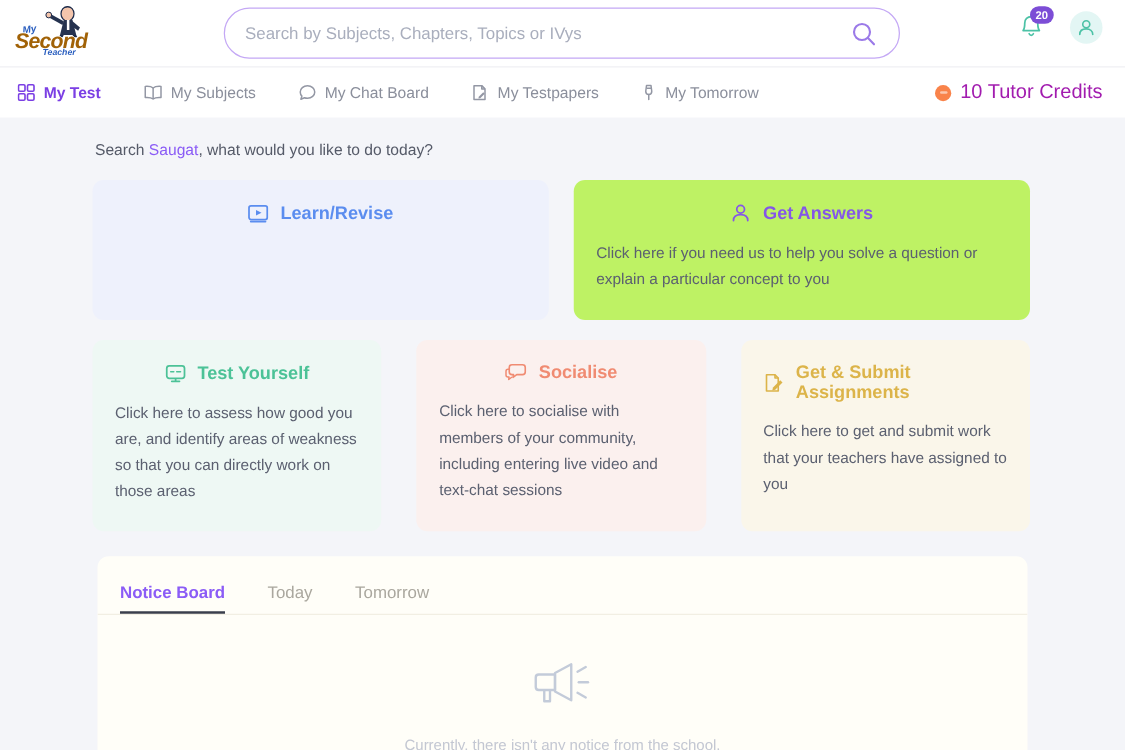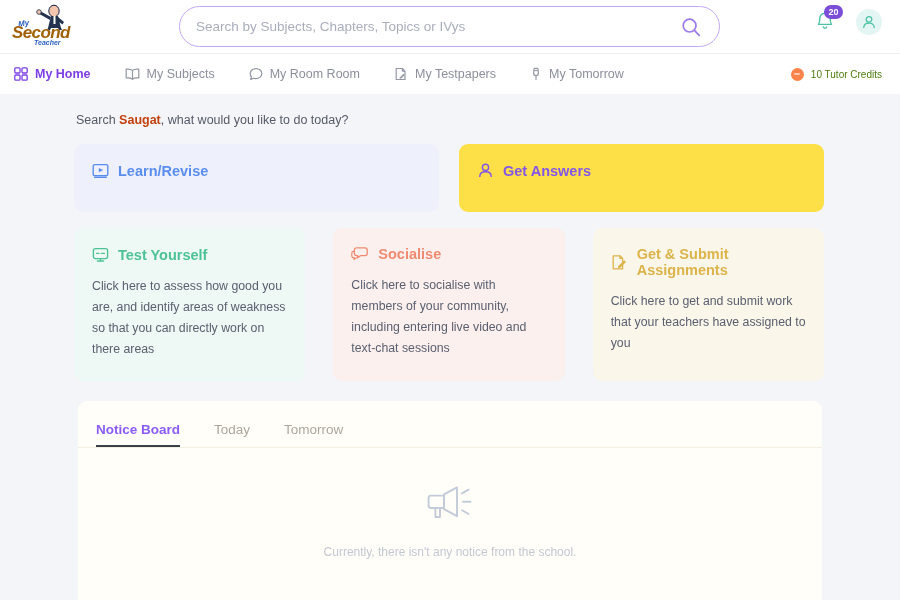--- a/index.html
+++ b/index.html
@@ -106,40 +106,40 @@
     margin-right: 34px;
     cursor: pointer;
     white-space: nowrap;
   }
   .nav-item.active { color: #7b3fe4; font-weight: bold; }
   .nav-icon { line-height: 0; flex: 0 0 auto; }
 
   .credits {
     position: absolute; right: 18px;
     display: flex; align-items: center; gap: 7px;
-    font-size: 10px; color: #4d7c0f;
+    font-size: 16px; color: #a21caf;
   }
   .coin {
     width: 13px; height: 13px; border-radius: 50%;
     background: #f9834a;
     position: relative;
   }
   .coin::after {
     content: ""; position: absolute;
     left: 3.5px; top: 5.5px; width: 6px; height: 2px;
     background: rgba(255,255,255,0.55); border-radius: 1px;
   }
 
   
   .main { padding: 0 0 0 0; position: relative; height: 506px; }
   .welcome {
     font-size: 12.5px; color: #555a68;
     margin: 19px 0 0 76px;
   }
-  .welcome b { color: #c2410c; font-weight: bold; }
+  .welcome b { color: #8b5cf6; font-weight: normal; }
 
   .card-grid {
     margin: 17px 0 0 74px;
     width: 750px;
     display: grid;
     grid-template-columns: 1fr 1fr;
     gap: 16px 20px;
   }
   .grid-row2 {
     margin: 16px 0 0 74px;
@@ -148,31 +148,32 @@
     grid-template-columns: 1fr 1fr 1fr;
     gap: 28px;
   }
   .card {
     border-radius: 9px;
     padding: 18px 18px 20px 18px;
   }
   .card-head {
     display: flex; align-items: center; gap: 9px;
     margin-bottom: 13px;
+    justify-content: center;
   }
   .card-title { font-size: 14.5px; font-weight: bold; }
   .card-desc {
     font-size: 12.3px; line-height: 1.72;
     color: #5b6070;
   }
   .card-icon { line-height: 0; flex: 0 0 auto; }
 
   .c-learn   { background: #eef1fc; }
   .c-learn .card-title { color: #5b8def; }
-  .c-answers { background: #fde047; }
+  .c-answers { background: #bef264; }
   .c-answers .card-title { color: #8456e8; }
   .c-test    { background: #eef8f4; }
   .c-test .card-title { color: #4cc297; }
   .c-social  { background: #fbf0ee; }
   .c-social .card-title { color: #f08b72; }
   .c-assign  { background: #faf6ea; }
   .c-assign .card-title { color: #dcb44a; }
 
   .c-learn .card-desc, .c-answers .card-desc { min-height: 44px; }
 
@@ -278,40 +279,40 @@
 
   <div class="nav-item active">
     <span class="nav-icon">
       <svg width="14" height="14" viewBox="0 0 14 14" fill="none">
         <rect x="0.8" y="0.8" width="5.2" height="5.2" rx="1" stroke="#7b3fe4" stroke-width="1.3"></rect>
         <rect x="8" y="0.8" width="5.2" height="5.2" rx="1" stroke="#7b3fe4" stroke-width="1.3"></rect>
         <rect x="0.8" y="8" width="5.2" height="5.2" rx="1" stroke="#7b3fe4" stroke-width="1.3"></rect>
         <rect x="8" y="8" width="5.2" height="5.2" rx="1" stroke="#7b3fe4" stroke-width="1.3"></rect>
       </svg>
     </span>
-    <span>My Home</span>
+    <span>My Test</span>
   </div>
 
   <div class="nav-item">
     <span class="nav-icon">
       <svg width="15" height="14" viewBox="0 0 15 14" fill="none">
         <path d="M7.5 3.4 C6.2 2.2 4.2 1.9 1.2 2.1 L1.2 11 C4.2 10.8 6.2 11.1 7.5 12.2 C8.8 11.1 10.8 10.8 13.8 11 L13.8 2.1 C10.8 1.9 8.8 2.2 7.5 3.4 Z" stroke="#9397a4" stroke-width="1.2" stroke-linejoin="round"></path>
         <line x1="7.5" y1="3.4" x2="7.5" y2="12.2" stroke="#9397a4" stroke-width="1.2"></line>
       </svg>
     </span>
     <span>My Subjects</span>
   </div>
 
   <div class="nav-item">
     <span class="nav-icon">
       <svg width="14" height="14" viewBox="0 0 14 14" fill="none">
         <path d="M7 1.6 C10.3 1.6 12.8 3.8 12.8 6.6 C12.8 9.4 10.3 11.6 7 11.6 C6.1 11.6 5.3 11.5 4.6 11.2 L1.7 12.4 L2.5 9.9 C1.6 9 1.2 7.9 1.2 6.6 C1.2 3.8 3.7 1.6 7 1.6 Z" stroke="#9397a4" stroke-width="1.2" stroke-linejoin="round"></path>
       </svg>
     </span>
-    <span>My Room Room</span>
+    <span>My Chat Board</span>
   </div>
 
   <div class="nav-item">
     <span class="nav-icon">
       <svg width="14" height="14" viewBox="0 0 14 14" fill="none">
         <path d="M2.2 1.5 L8.4 1.5 L11 4.1 L11 12.5 L2.2 12.5 Z" stroke="#9397a4" stroke-width="1.2" stroke-linejoin="round"></path>
         <path d="M8.4 1.5 L8.4 4.1 L11 4.1" stroke="#9397a4" stroke-width="1.2" stroke-linejoin="round"></path>
         <path d="M6 10.3 L9.6 6.7 L10.8 7.9 L7.2 11.5 L5.7 11.8 Z" fill="#9397a4"></path>
       </svg>
     </span>
@@ -359,38 +360,39 @@
     <div class="card c-answers">
       <div class="card-head">
         <span class="card-icon">
           <svg width="17" height="17" viewBox="0 0 17 17" fill="none">
             <circle cx="8.5" cy="5.4" r="3.1" stroke="#8456e8" stroke-width="1.4"></circle>
             <path d="M2.8 14.4 C2.8 11.3 5.3 9.7 8.5 9.7 C11.7 9.7 14.2 11.3 14.2 14.4" stroke="#8456e8" stroke-width="1.4" stroke-linecap="round"></path>
           </svg>
         </span>
         <span class="card-title">Get Answers</span>
       </div>
+      <div class="card-desc">Click here if you need us to help you solve a question or explain a particular concept to you</div>
     </div>
   </div>
 
   <div class="grid-row2">
 
     <div class="card c-test">
       <div class="card-head">
         <span class="card-icon">
           <svg width="17" height="17" viewBox="0 0 17 17" fill="none">
             <rect x="1.4" y="2.6" width="14.2" height="10" rx="2" stroke="#4cc297" stroke-width="1.4"></rect>
             <path d="M4.6 7.4 L7 7.4 M9.4 7.4 L12.4 7.4" stroke="#4cc297" stroke-width="1.3" stroke-linecap="round"></path>
             <line x1="8.5" y1="12.6" x2="8.5" y2="15" stroke="#4cc297" stroke-width="1.4"></line>
             <line x1="5.4" y1="15" x2="11.6" y2="15" stroke="#4cc297" stroke-width="1.4" stroke-linecap="round"></line>
           </svg>
         </span>
         <span class="card-title">Test Yourself</span>
       </div>
-      <div class="card-desc">Click here to assess how good you are, and identify areas of weakness so that you can directly work on there areas</div>
+      <div class="card-desc">Click here to assess how good you are, and identify areas of weakness so that you can directly work on those areas</div>
     </div>
 
     <div class="card c-social">
       <div class="card-head">
         <span class="card-icon">
           <svg width="18" height="16" viewBox="0 0 18 16" fill="none">
             <path d="M5.6 1.8 L14 1.8 C15.2 1.8 16.2 2.7 16.2 3.9 L16.2 7.6 C16.2 8.8 15.2 9.7 14 9.7 L9.4 9.7 L6.4 11.9 L6.8 9.7 L5.6 9.7 C4.4 9.7 3.4 8.8 3.4 7.6 L3.4 3.9 C3.4 2.7 4.4 1.8 5.6 1.8 Z" stroke="#f08b72" stroke-width="1.3" stroke-linejoin="round"></path>
             <path d="M3.2 5.4 L2.4 5.4 C1.4 5.4 0.8 6.1 0.8 7 L0.8 10 C0.8 10.9 1.4 11.6 2.4 11.6 L3.2 11.6 L3 13.6 L5.6 11.6" stroke="#f08b72" stroke-width="1.2" stroke-linejoin="round"></path>
           </svg>
         </span>

